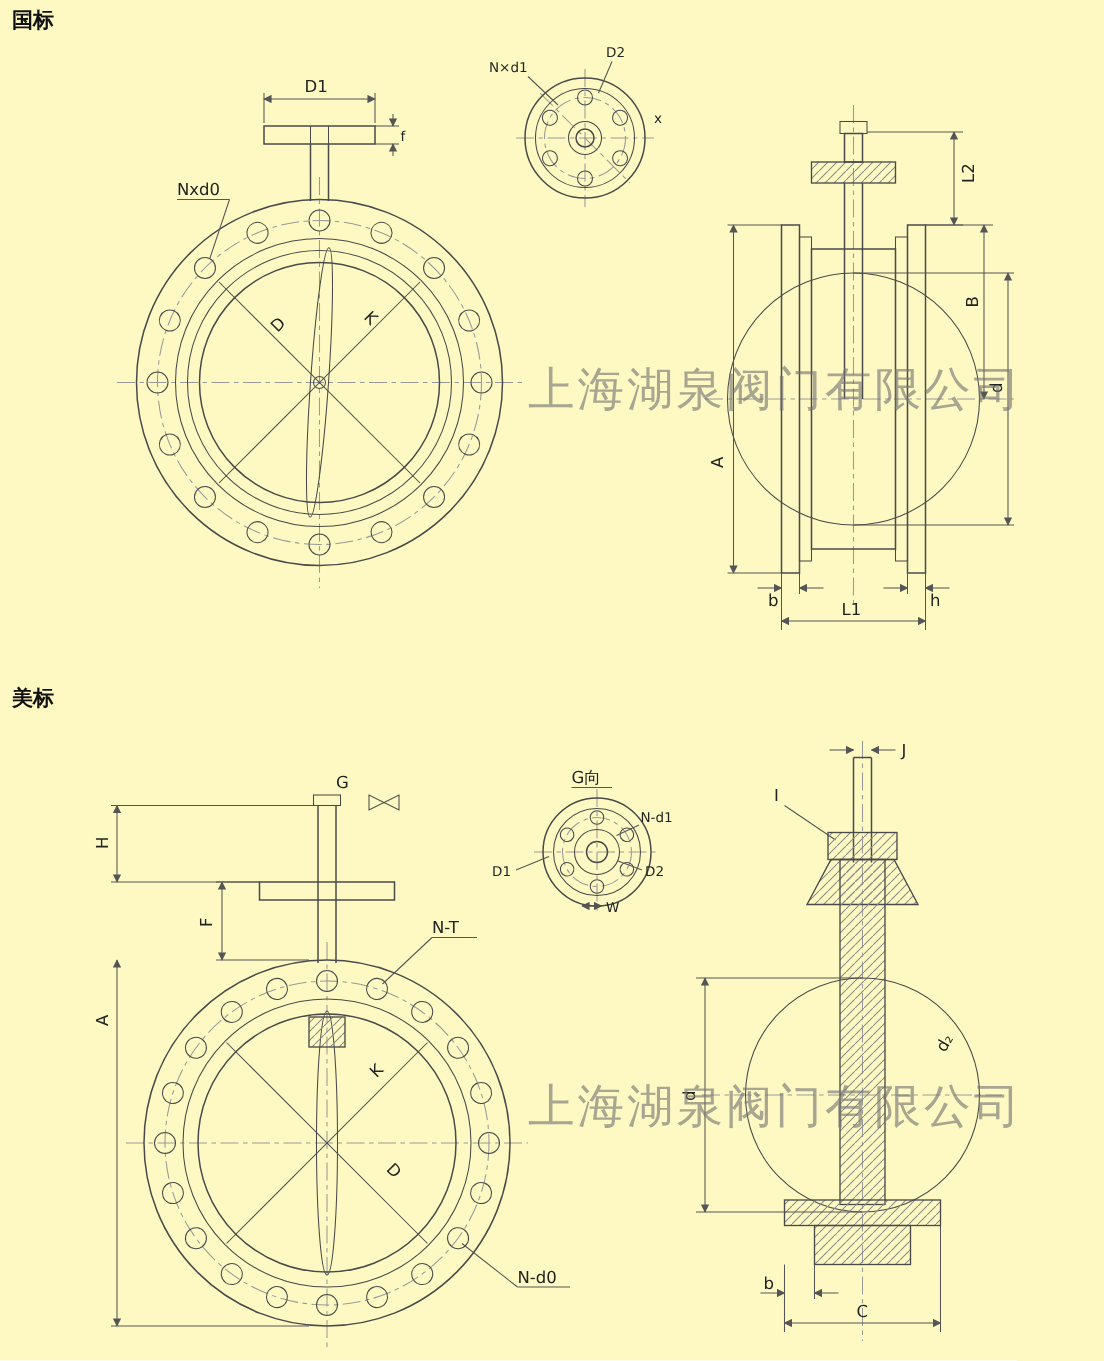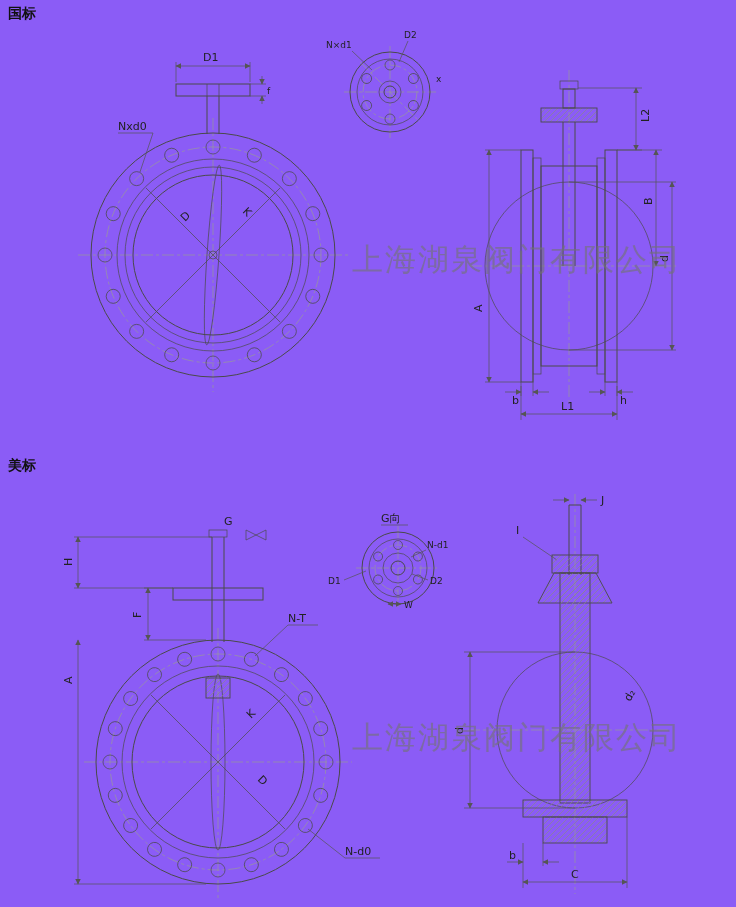--- a/index.html
+++ b/index.html
@@ -1,16 +1,16 @@
 <!DOCTYPE html>
 <html><head>
 <meta charset="utf-8">
 <style>
   html,body{margin:0;padding:0;background:#fff;}
-  #stage{position:relative;width:736px;height:907px;background:#8b5cf6;overflow:hidden;
+  #stage{position:relative;width:736px;height:907px;background:#fef9c3;overflow:hidden;
          font-family:"DejaVu Sans",sans-serif;}
   svg{display:block;}
   .ln{fill:none;stroke:#4a4a4a;stroke-width:1;}
   .thin{stroke-width:.7;}
   .cl{fill:none;stroke:#999;stroke-width:.7;stroke-dasharray:12 3 3 3;}
   .dim{fill:none;stroke:#555;stroke-width:.7;}
   .hat{fill:url(#hatch);stroke:#4a4a4a;stroke-width:.9;}
   text.lbl{font:11px "DejaVu Sans",sans-serif;fill:#222;}
   text.sm{font:9px "DejaVu Sans",sans-serif;fill:#222;}
   text.title{font:bold 14px "DejaVu Serif",serif;fill:#111;}

